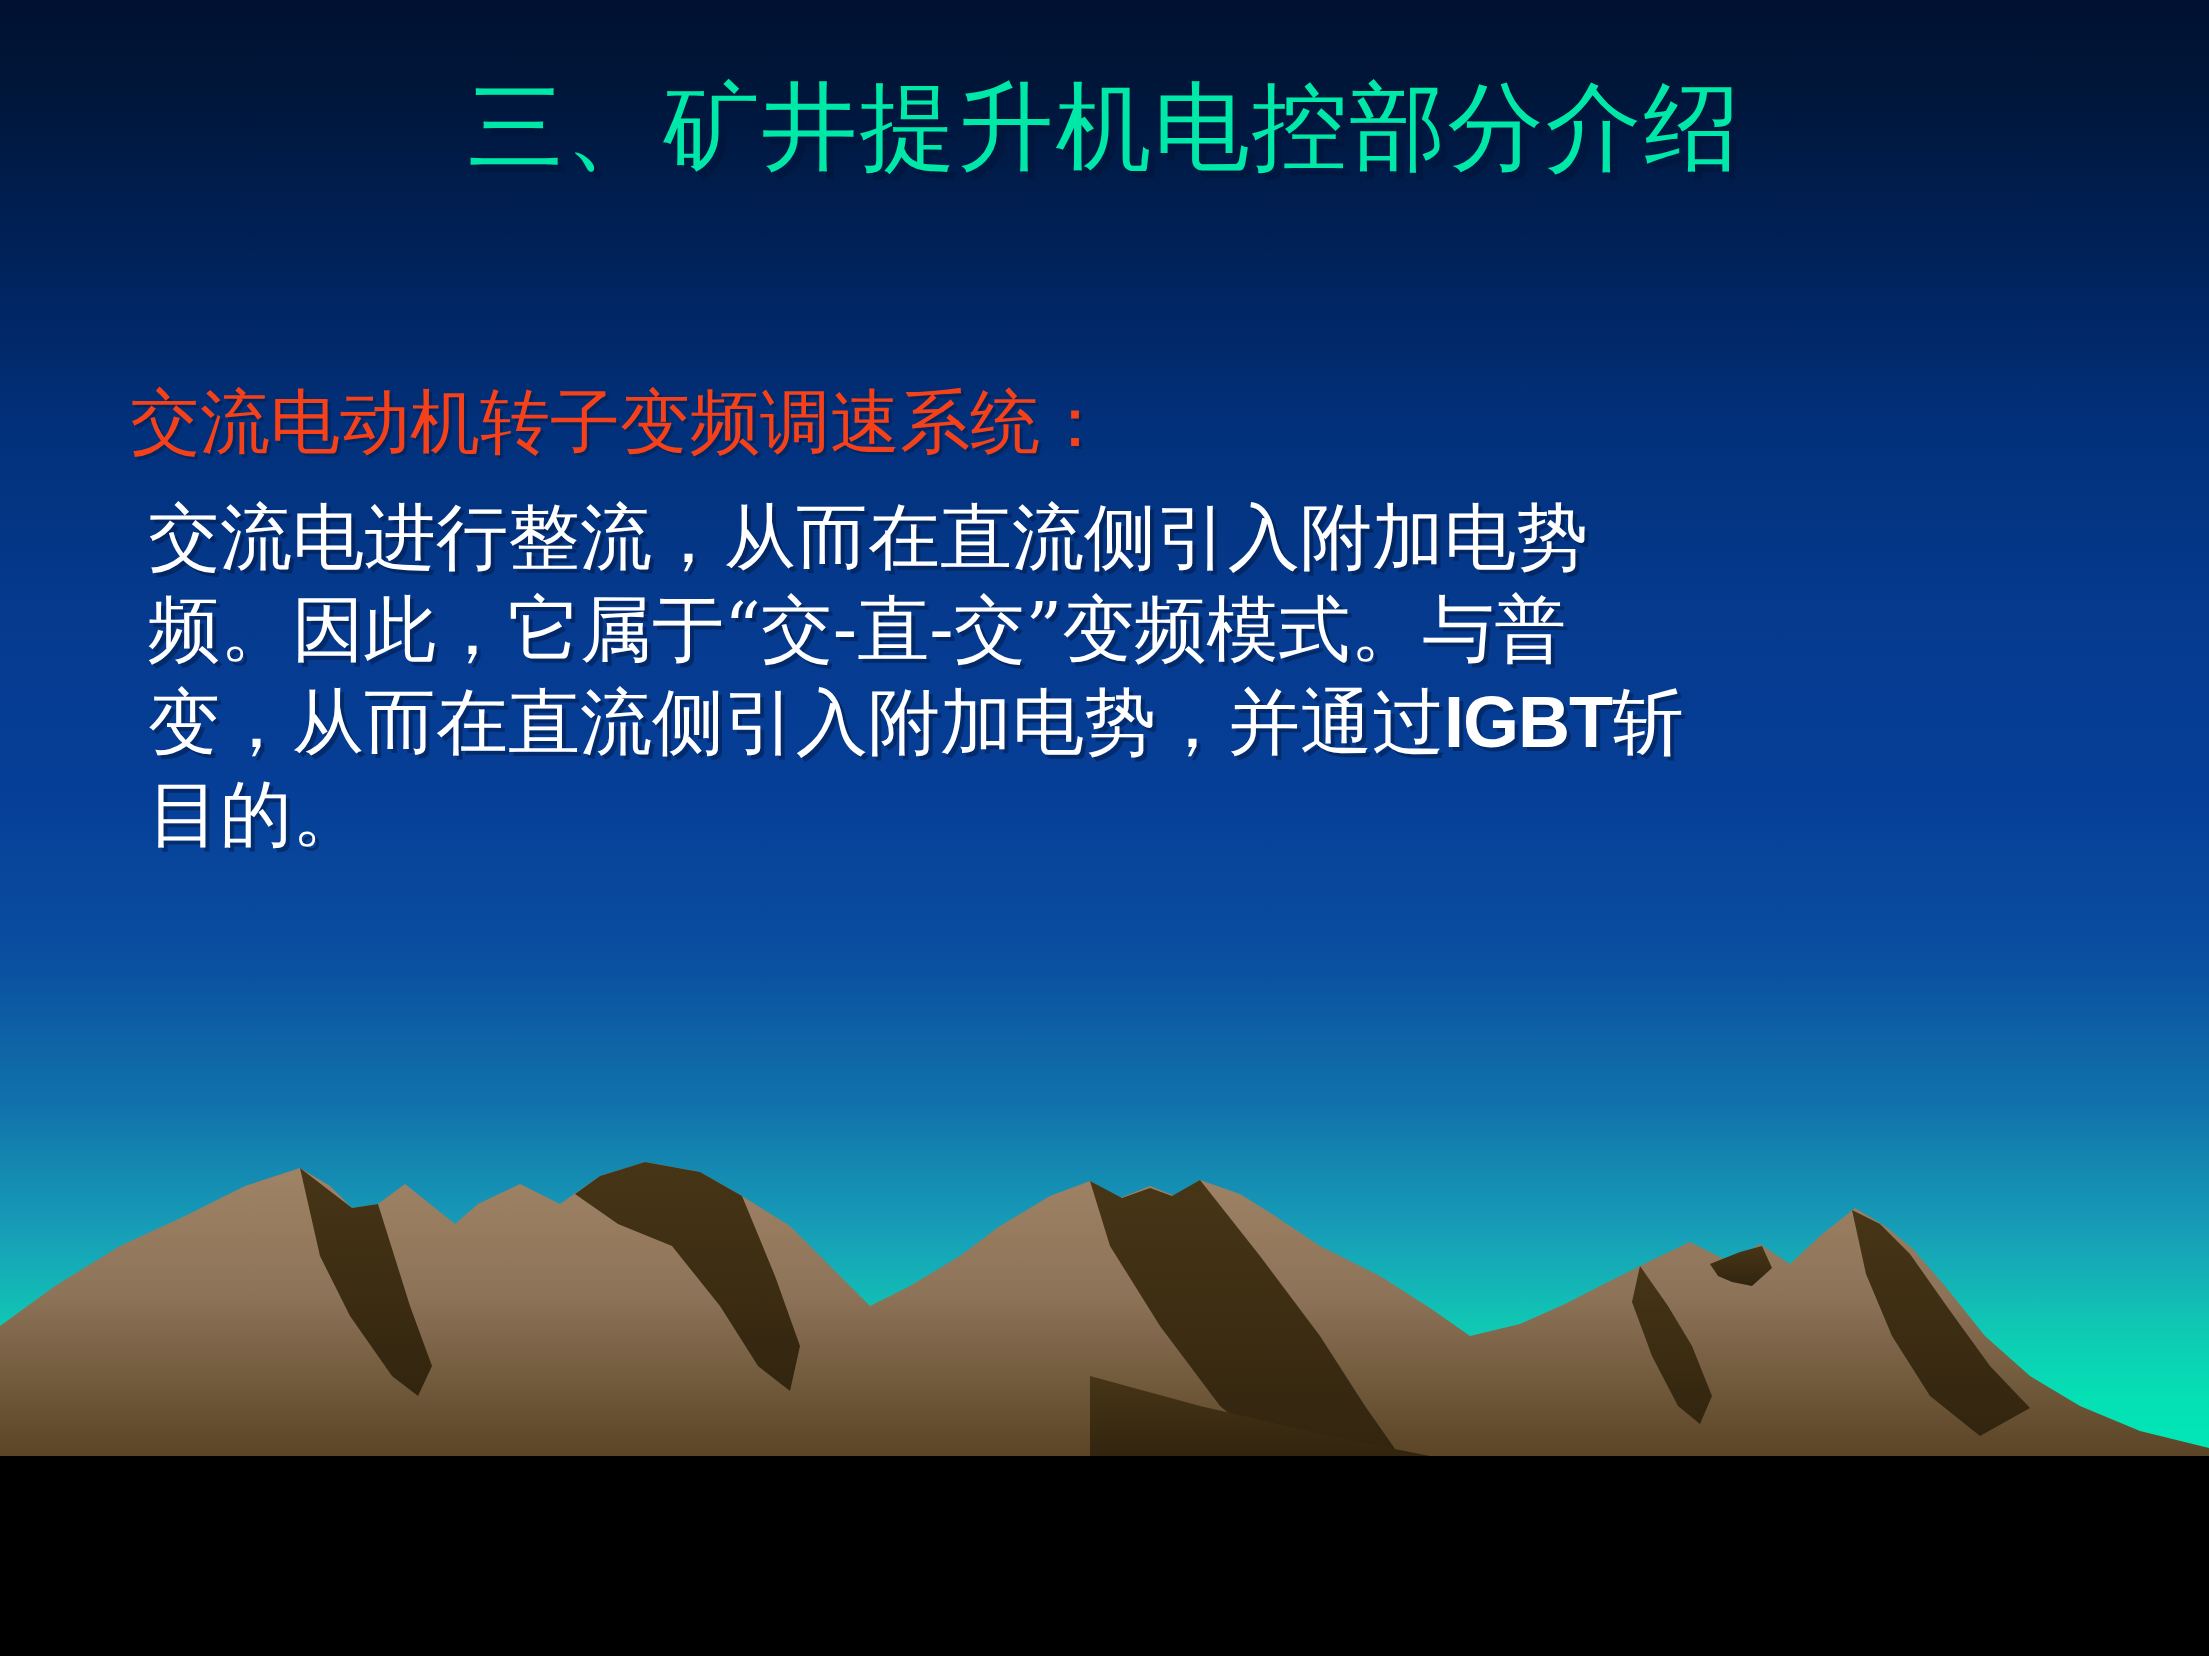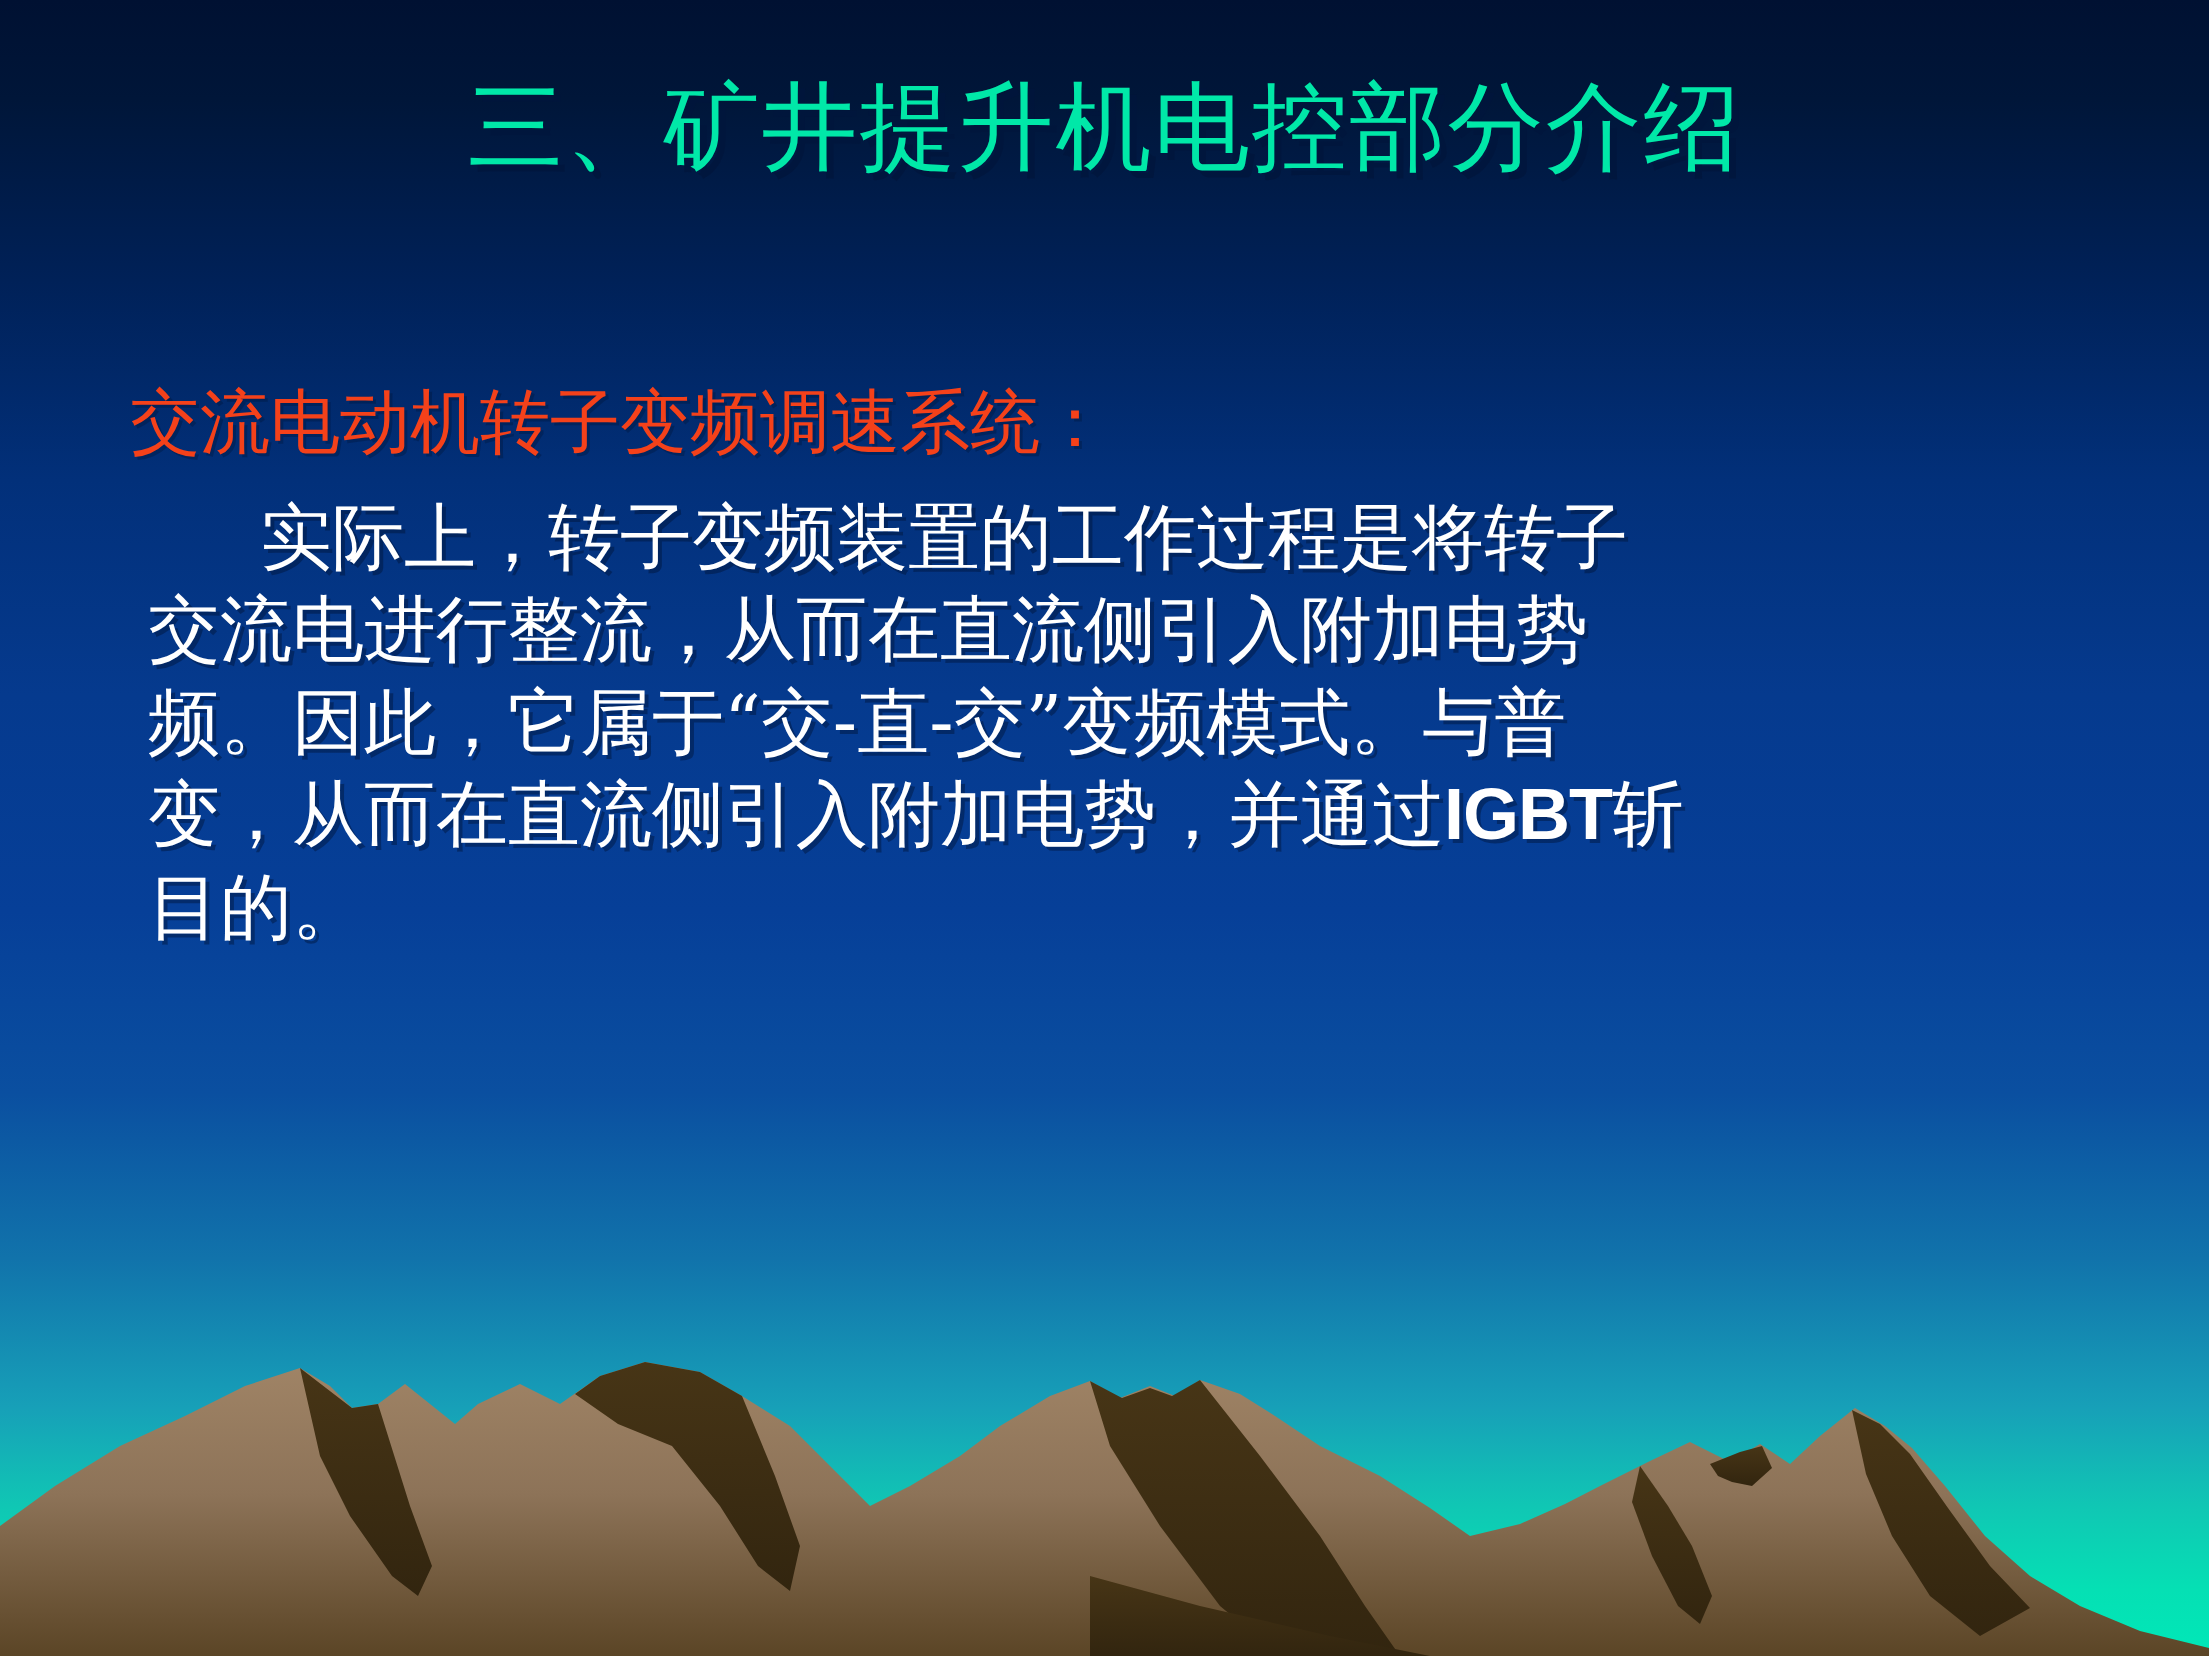--- a/index.html
+++ b/index.html
@@ -3,21 +3,21 @@
 <meta charset="utf-8">
 <style>
   html, body {
     margin: 0;
     padding: 0;
     background: #000;
   }
   #slide {
     position: relative;
     width: 2209px;
-    height: 1656px;
+    height: 1456px;
     overflow: hidden;
     font-family: "DejaVu Serif", "Liberation Serif", serif;
     background: linear-gradient(to bottom,
         #001132 0%,
         #001639 6%,
         #002158 17%,
         #02307a 29%,
         #053a8e 42%,
         #063f98 55%,
         #0a4fa0 66%,
@@ -151,21 +151,20 @@
   </svg>
 
   <div id="title">三、矿井提升机电控部分介绍</div>
 
   <div id="body-block">
 
     <div class="heading-orange">交流电动机转子变频调速系统：</div>
 
 
     <div id="paragraph">
-      <span class="pline indent">实际上，转子变频装置的工作过程是将转子</span>
       <span class="pline">交流电进行整流，从而在直流侧引入附加电势</span>
       <span class="pline">频。因此，它属于“交-直-交”变频模式。与普</span>
       <span class="pline"><span>变，从而在直流侧引入附加电势，并通过</span><span class="latin">IGBT</span><span>斩</span></span>
       <span class="pline">目的。</span>
     </div>
 
   </div>
 </div>
 
 </body></html>

